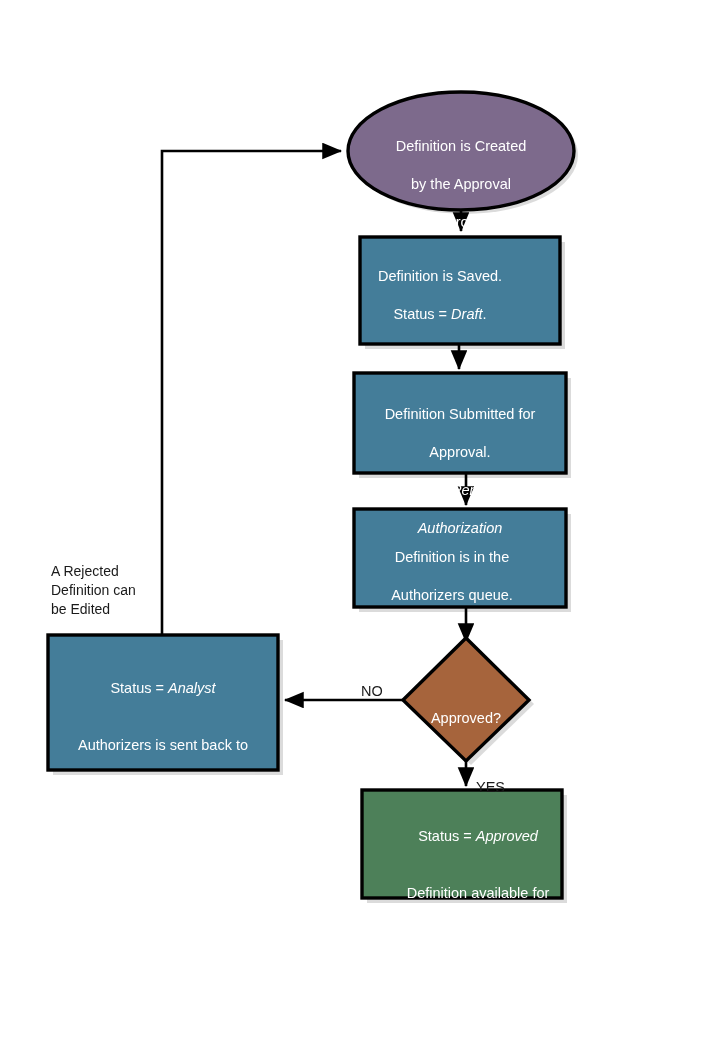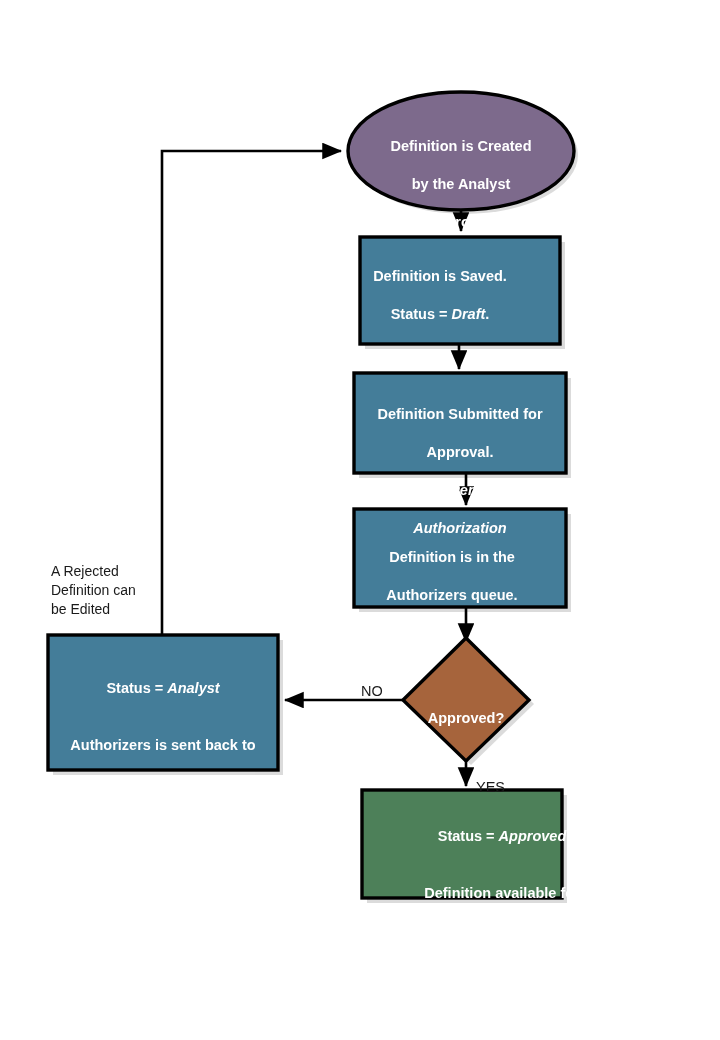--- a/index.html
+++ b/index.html
@@ -22,21 +22,20 @@
     height: 1040px;
   }
   .node-text {
     position: absolute;
     color: #ffffff;
     font-size: 14.5px;
     line-height: 19px;
     text-align: center;
     pointer-events: none;
     white-space: pre-line;
-    font-weight: bold;
   }
   .node-text em {
     font-style: italic;
   }
   .edge-label {
     position: absolute;
     color: #1a1a1a;
     font-size: 14.5px;
     line-height: 18px;
     text-align: center;
@@ -109,21 +108,21 @@
 
   <polygon points="466,638 529,700 466,761 403,700" fill="#a6643c" stroke="#000000" stroke-width="3.4"></polygon>
 
   <rect x="48" y="635" width="230" height="135" fill="#447d99" stroke="#000000" stroke-width="3.4"></rect>
 
   <rect x="362" y="790" width="200" height="108" fill="#4d8059" stroke="#000000" stroke-width="3.4"></rect>
 </svg>
 
 <div class="node-text" style="left:351px; top:118px; width:220px;">
   <span>Definition is Created</span><br>
-  <span>by the Analyst</span><br>
+  <span>by the Approval</span><br>
   <span>Approved</span>
 </div>
 
 <div class="node-text" style="left:362px; top:248px; width:156px;">
   <span>Definition is Saved.</span><br>
   <span>Status = </span><em>Draft</em><span>.</span>
 </div>
 
 <div class="node-text" style="left:356px; top:386px; width:208px;">
   <span>Definition Submitted  for</span><br>
@@ -140,21 +139,21 @@
 <div class="node-text" style="left:406px; top:690px; width:120px;">
   <span>Approved?</span>
 </div>
 
 <div class="node-text" style="left:52px; top:660px; width:222px;">
   <span>Status = </span><em>Analyst</em><br><br>
   <span>Authorizers is sent back to</span><br>
   <span>the Analyst</span>
 </div>
 
-<div class="node-text" style="left:364px; top:808px; width:228px;padding-left:24px;">
+<div class="node-text" style="left:364px; top:808px; width:228px;">
   <span>Status = </span><em>Approved</em><br><br>
   <span>Definition available for</span><br>
   <span>Processing</span>
 </div>
 
 <div class="edge-label" style="left:361px; top:664px;">
   <span>NO</span>
 </div>
 
 <div class="edge-label" style="left:476px; top:760px;">

